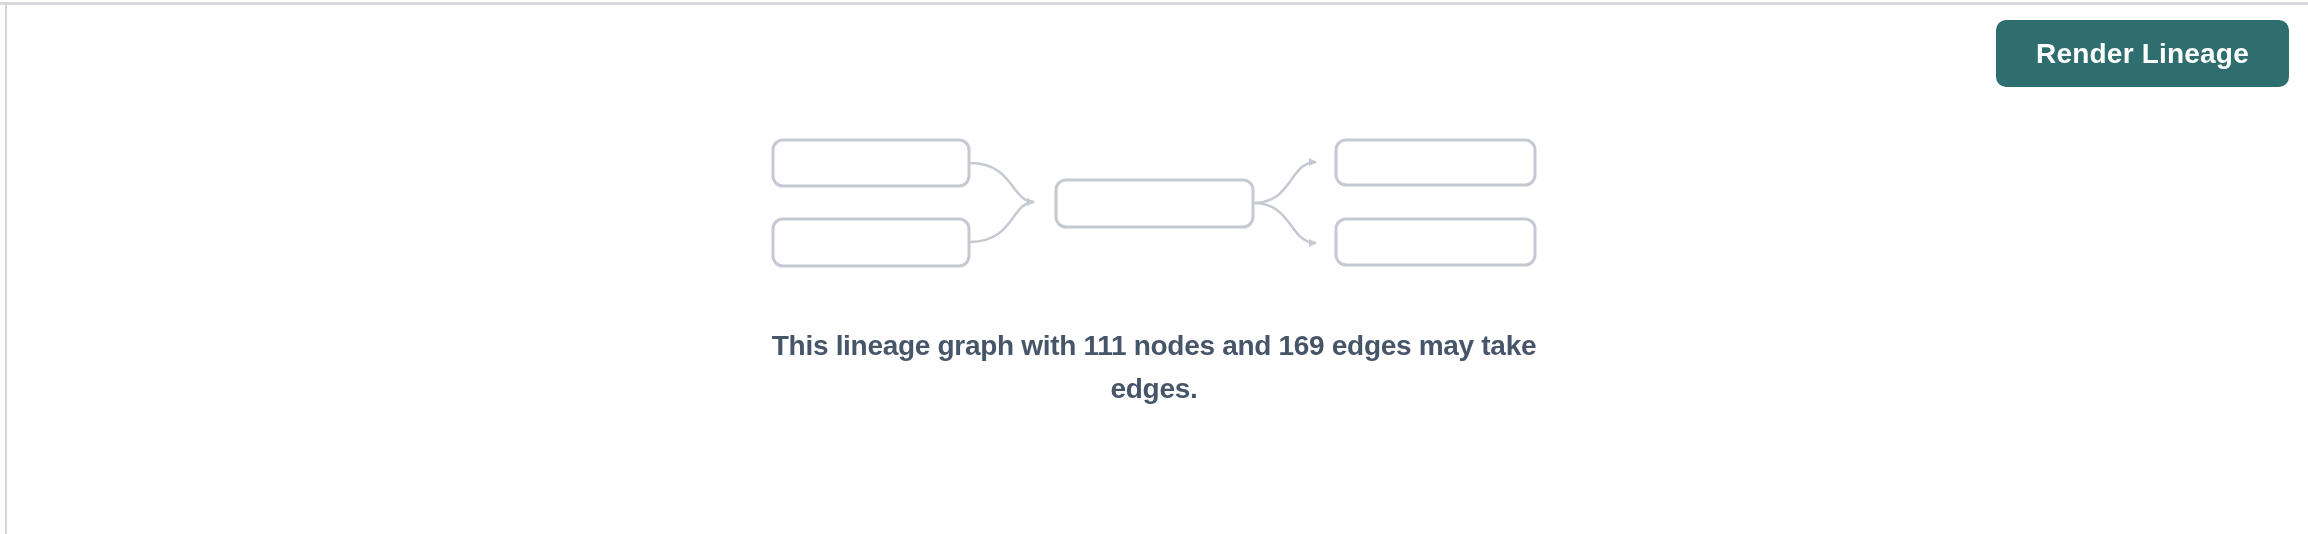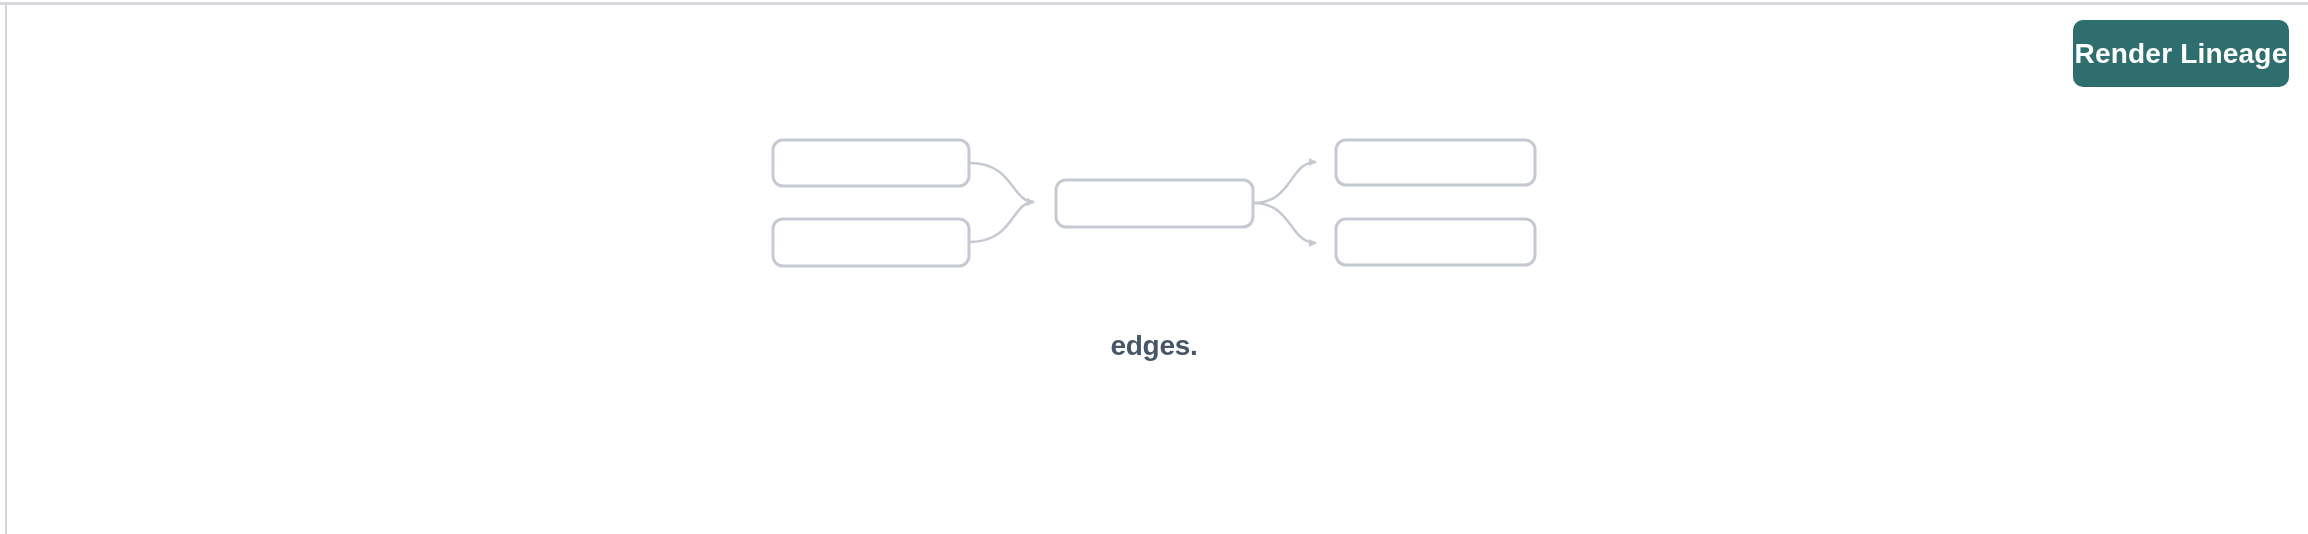--- a/index.html
+++ b/index.html
@@ -16,21 +16,21 @@
     position: absolute;
     top: 2px; left: 5px;
     width: 2px; bottom: 0;
     background: #d5d6da;
   }
 
   .render-btn {
     position: absolute;
     top: 20px;
     right: 19px;
-    width: 216px;
+    width: 293px;
     height: 67px;
     background: #2f6e6e;
     border: none;
     border-radius: 10px;
     color: #ffffff;
     font-family: "Liberation Sans", sans-serif;
     font-size: 28px;
     font-weight: bold;
     letter-spacing: 0.2px;
     cursor: pointer;
@@ -92,14 +92,15 @@
       <rect x="2" y="4" width="196" height="46" rx="10"></rect>
       <rect x="2" y="83" width="196" height="47" rx="10"></rect>
       <rect x="285" y="44" width="197" height="47" rx="10"></rect>
       <rect x="565" y="4" width="199" height="45" rx="10"></rect>
       <rect x="565" y="83" width="199" height="46" rx="10"></rect>
     </g>
   </svg>
 </div>
 
 <div class="warning-msg">
+  <span class="msg-line">This lineage graph with 111 nodes and 169 edges may take</span>
   <span class="msg-line">edges.</span>
 </div>
 
 </body></html>

